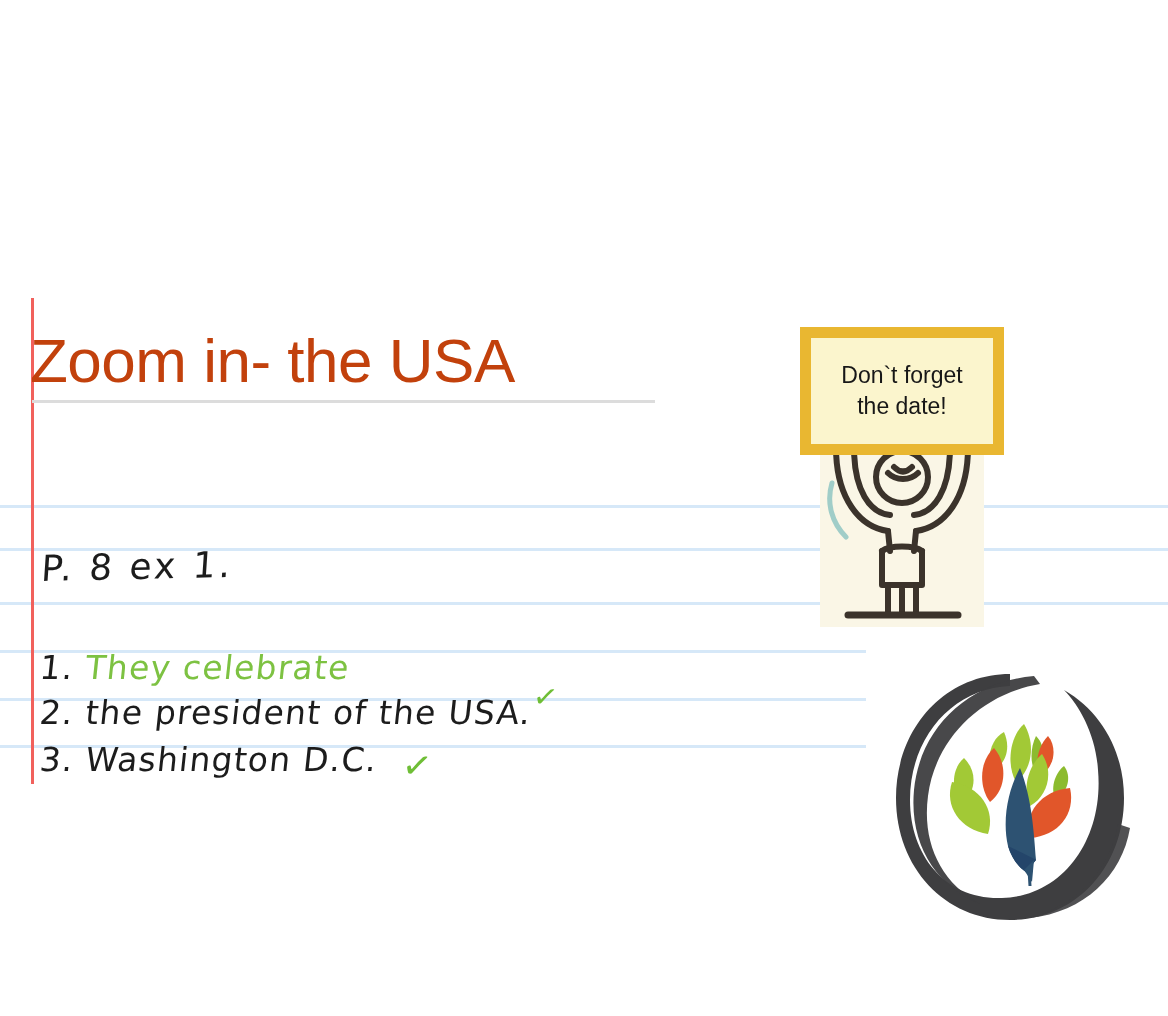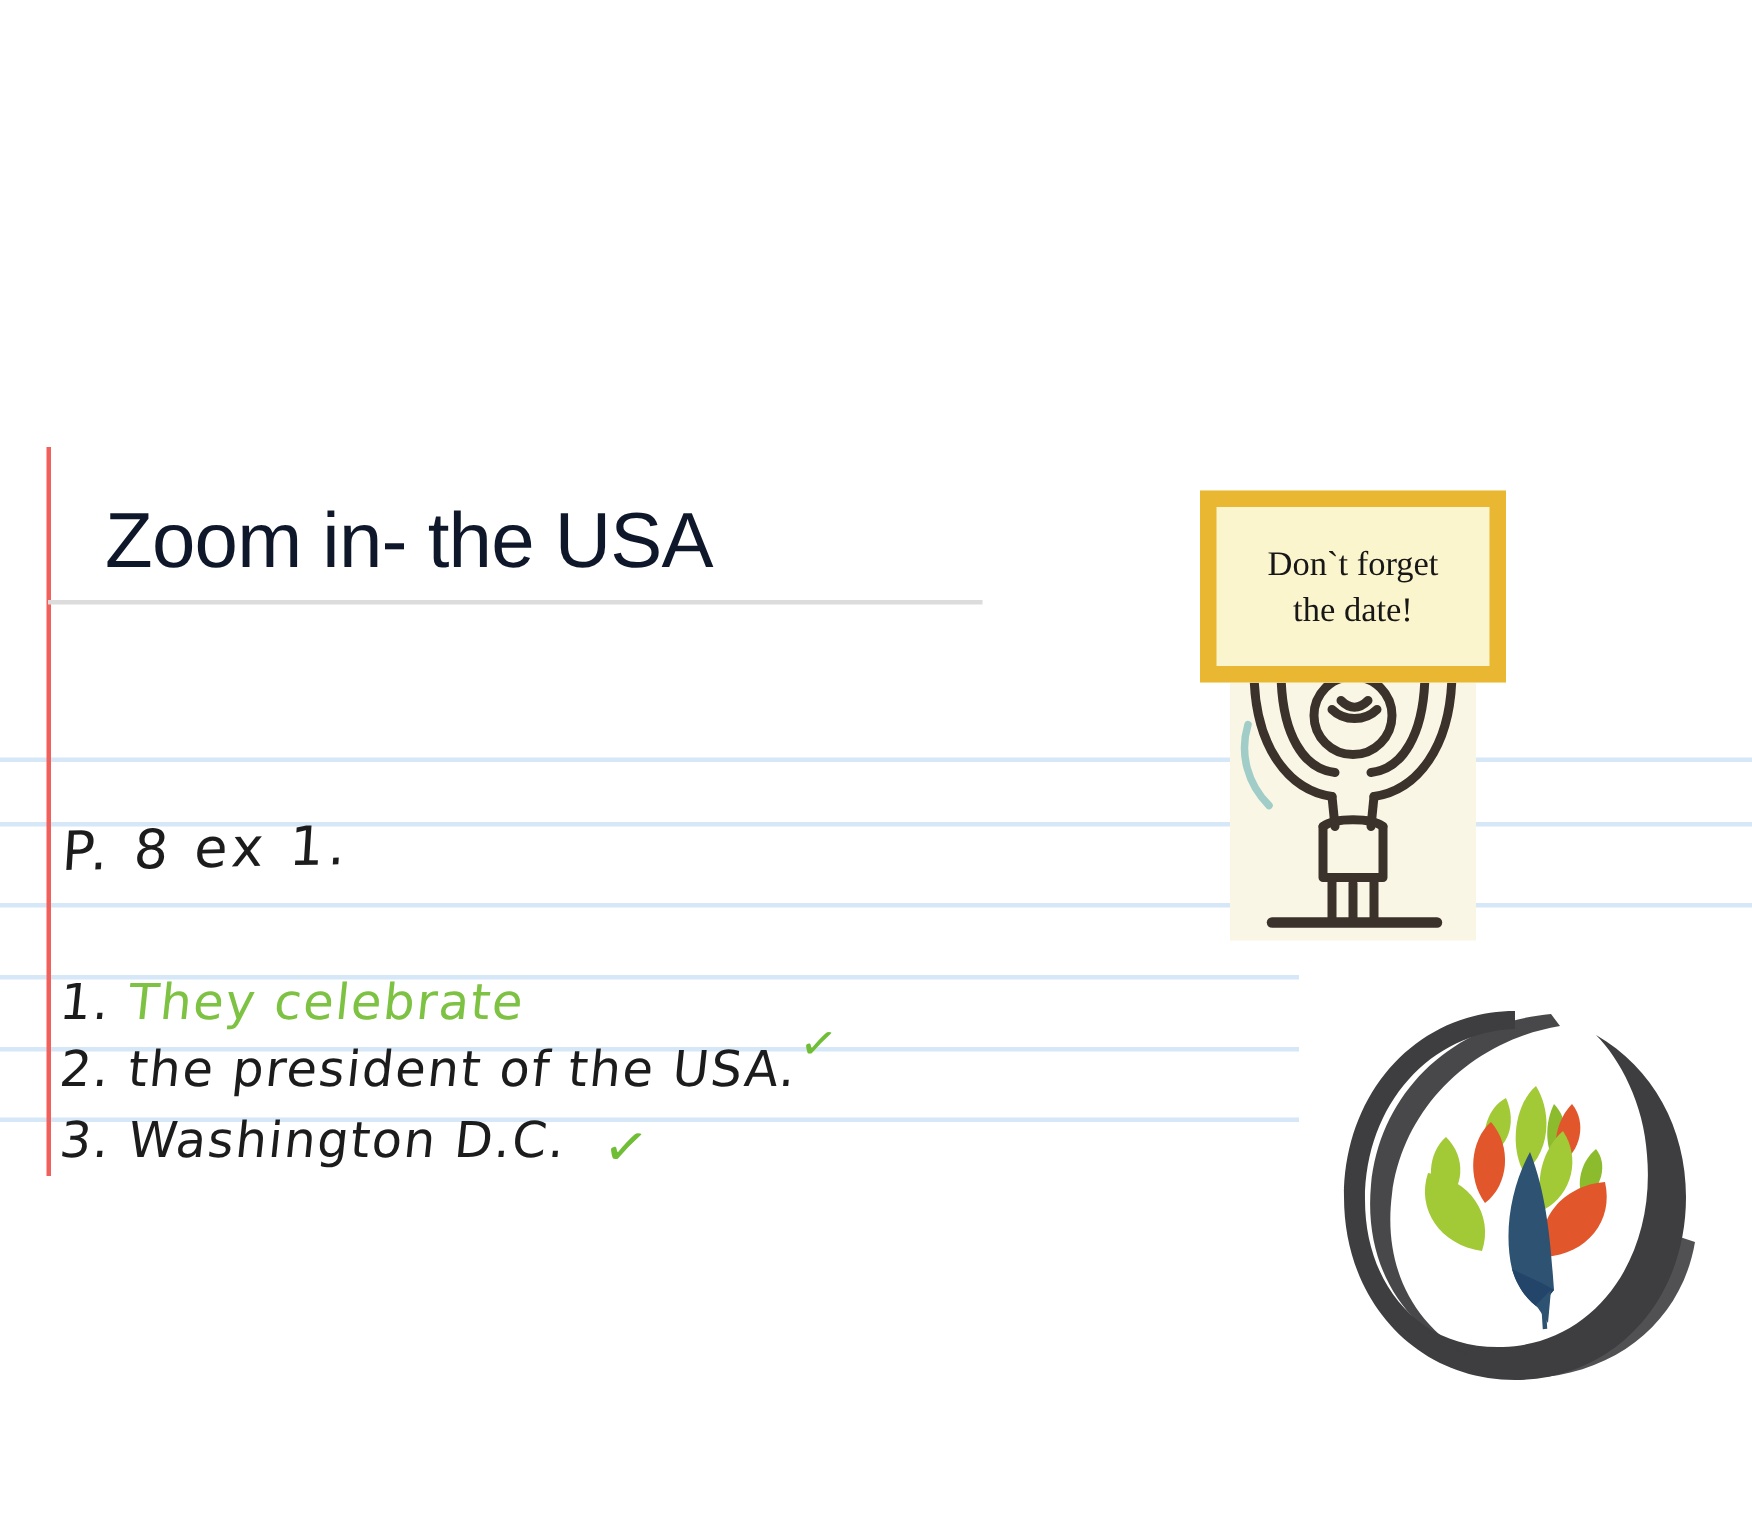--- a/index.html
+++ b/index.html
@@ -34,28 +34,27 @@
     width: 3px;
     height: 486px;
     background: #f1615c;
   }
 
   
   .title {
     position: absolute;
     left: 30px;
     top: 325px;
-    font-size: 52px;
+    font-size: 62px;
     line-height: 72px;
     font-weight: 400;
-    color: #0f172a;
+    color: #c2410c;
     letter-spacing: -0.5px;
     white-space: nowrap;
     font-family: "Liberation Sans", sans-serif;
-    margin-left: 40px;
   }
   .title-underline {
     position: absolute;
     left: 32px;
     top: 400px;
     width: 623px;
     height: 3px;
     background: #dcdcdc;
   }
 
@@ -111,21 +110,21 @@
     box-sizing: border-box;
     display: flex;
     align-items: center;
     justify-content: center;
     text-align: center;
   }
   .note-text {
     font-size: 23px;
     line-height: 31px;
     color: #171717;
-    font-family: Liberation Serif, serif;
+    font-family: Liberation Sans, sans-serif;
   }
 
   
   .person-tile {
     position: absolute;
     left: 820px;
     top: 455px;
     width: 164px;
     height: 172px;
     background: #faf6e6;

